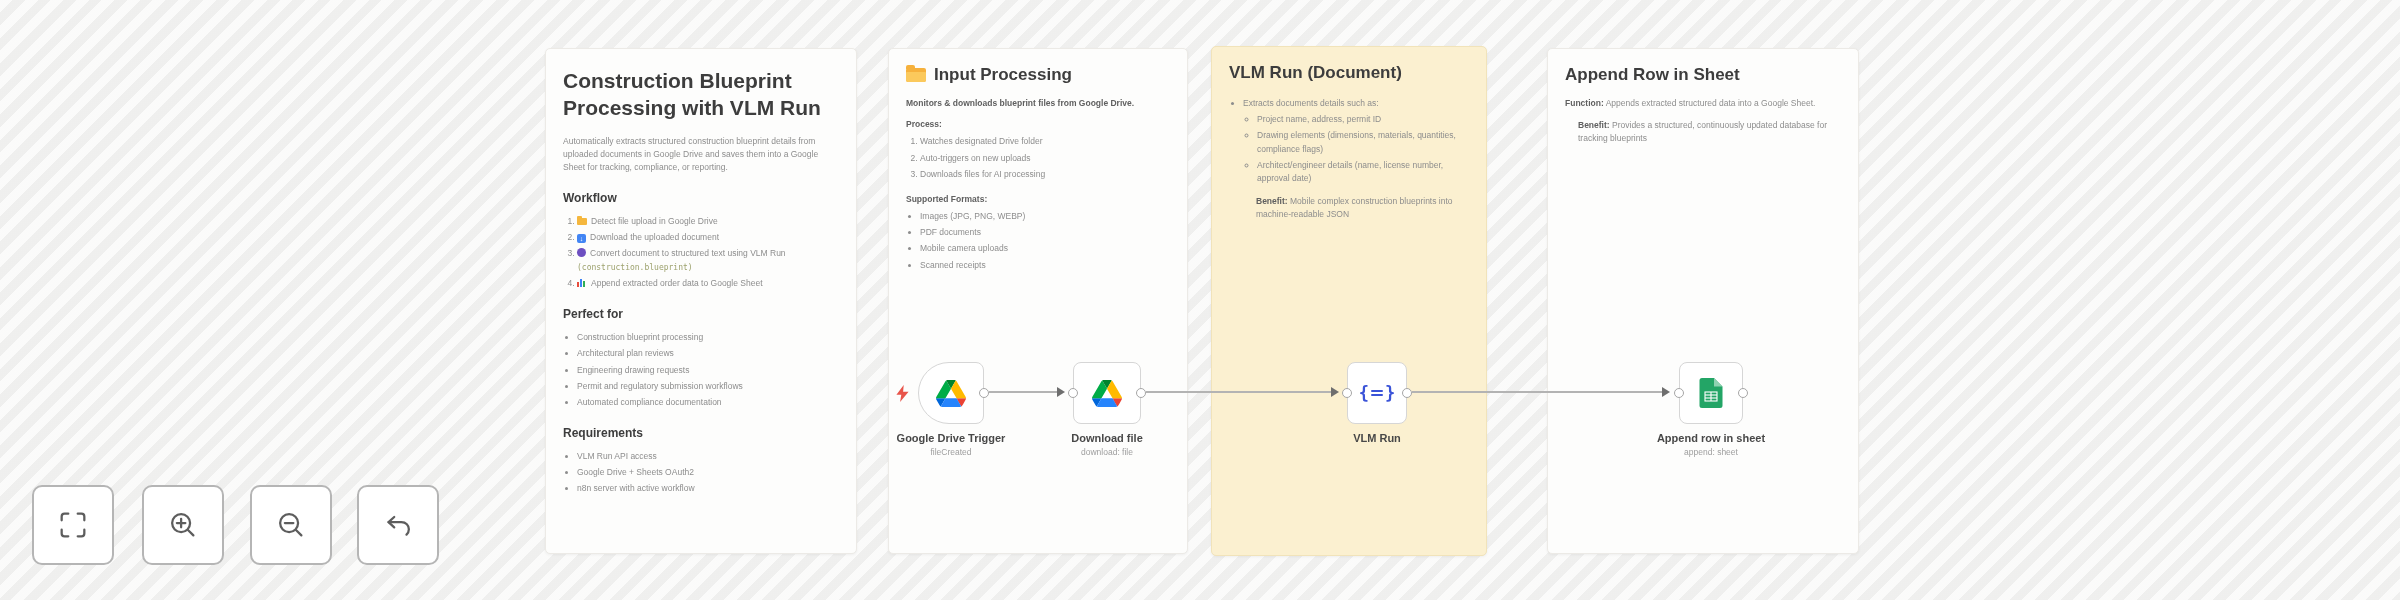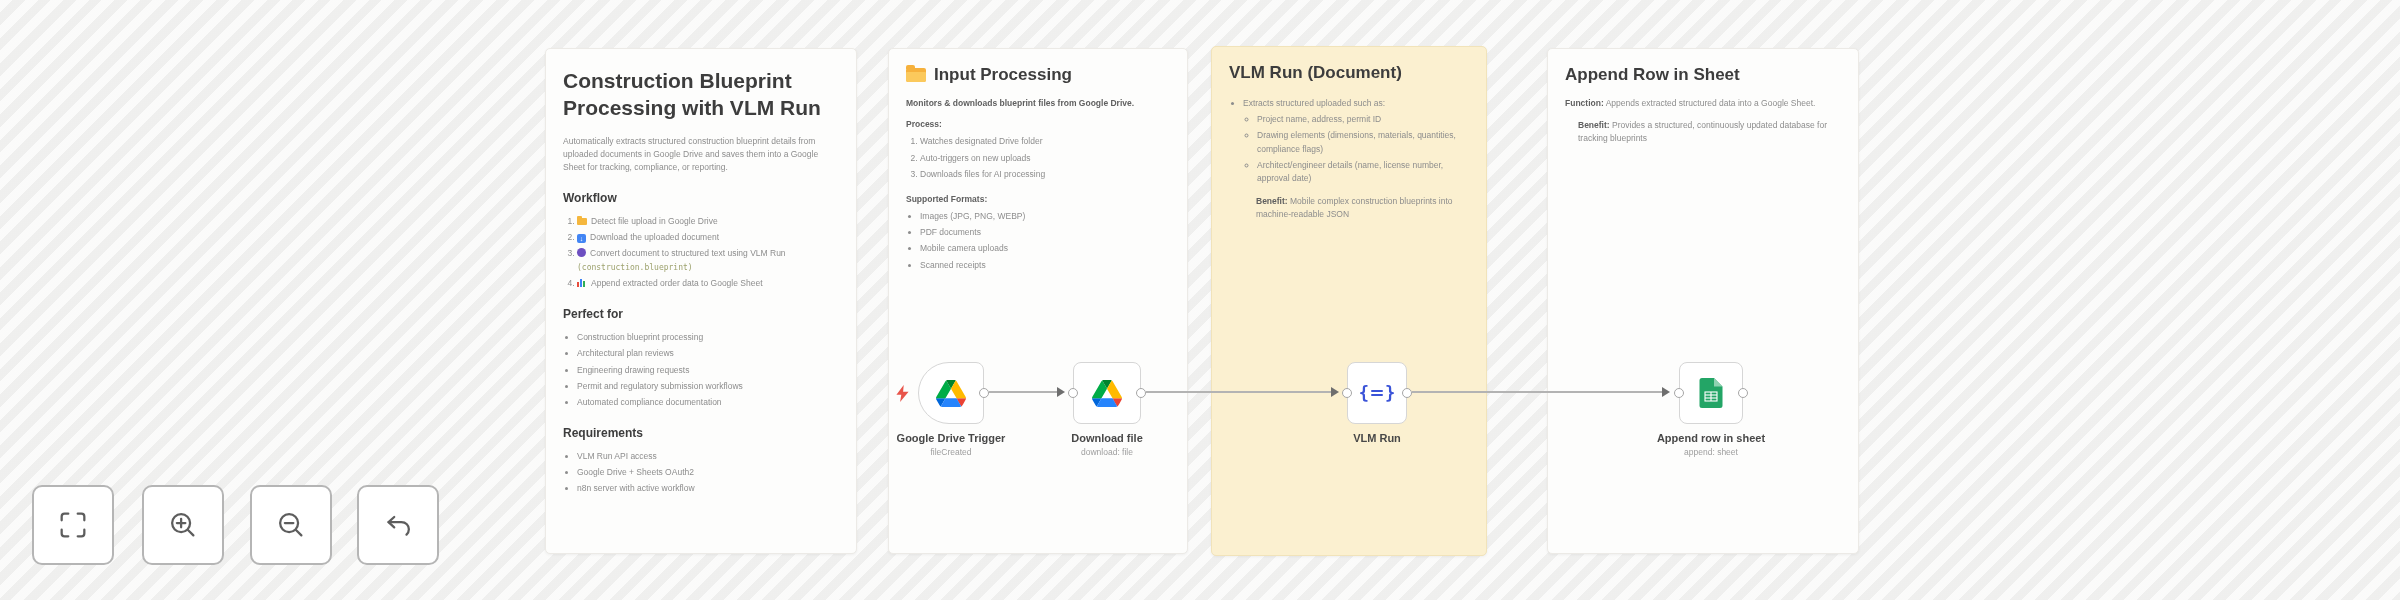--- a/index.html
+++ b/index.html
@@ -141,21 +141,21 @@
       <li>Images (JPG, PNG, WEBP)</li>
       <li>PDF documents</li>
       <li>Mobile camera uploads</li>
       <li>Scanned receipts</li>
     </ul>
   </div>
 
   <div class="sticky yellow" style="left:1211px; top:46px; width:276px; height:510px;">
     <div class="s-title" style="margin-bottom:14px;">VLM Run (Document)</div>
     <ul style="margin-top:14px;">
-      <li><span>Extracts structured uploaded such as:</span>
+      <li><span>Extracts documents details such as:</span>
         <ul class="circle">
           <li>Project name, address, permit ID</li>
           <li>Drawing elements (dimensions, materials, quantities, compliance flags)</li>
           <li>Architect/engineer details (name, license number, approval date)</li>
         </ul>
       </li>
     </ul>
     <p class="s-body" style="margin-left:27px; margin-top:10px;"><span class="s-bold">Benefit:</span> <span>Mobile complex construction blueprints into machine-readable JSON</span></p>
   </div>
 

